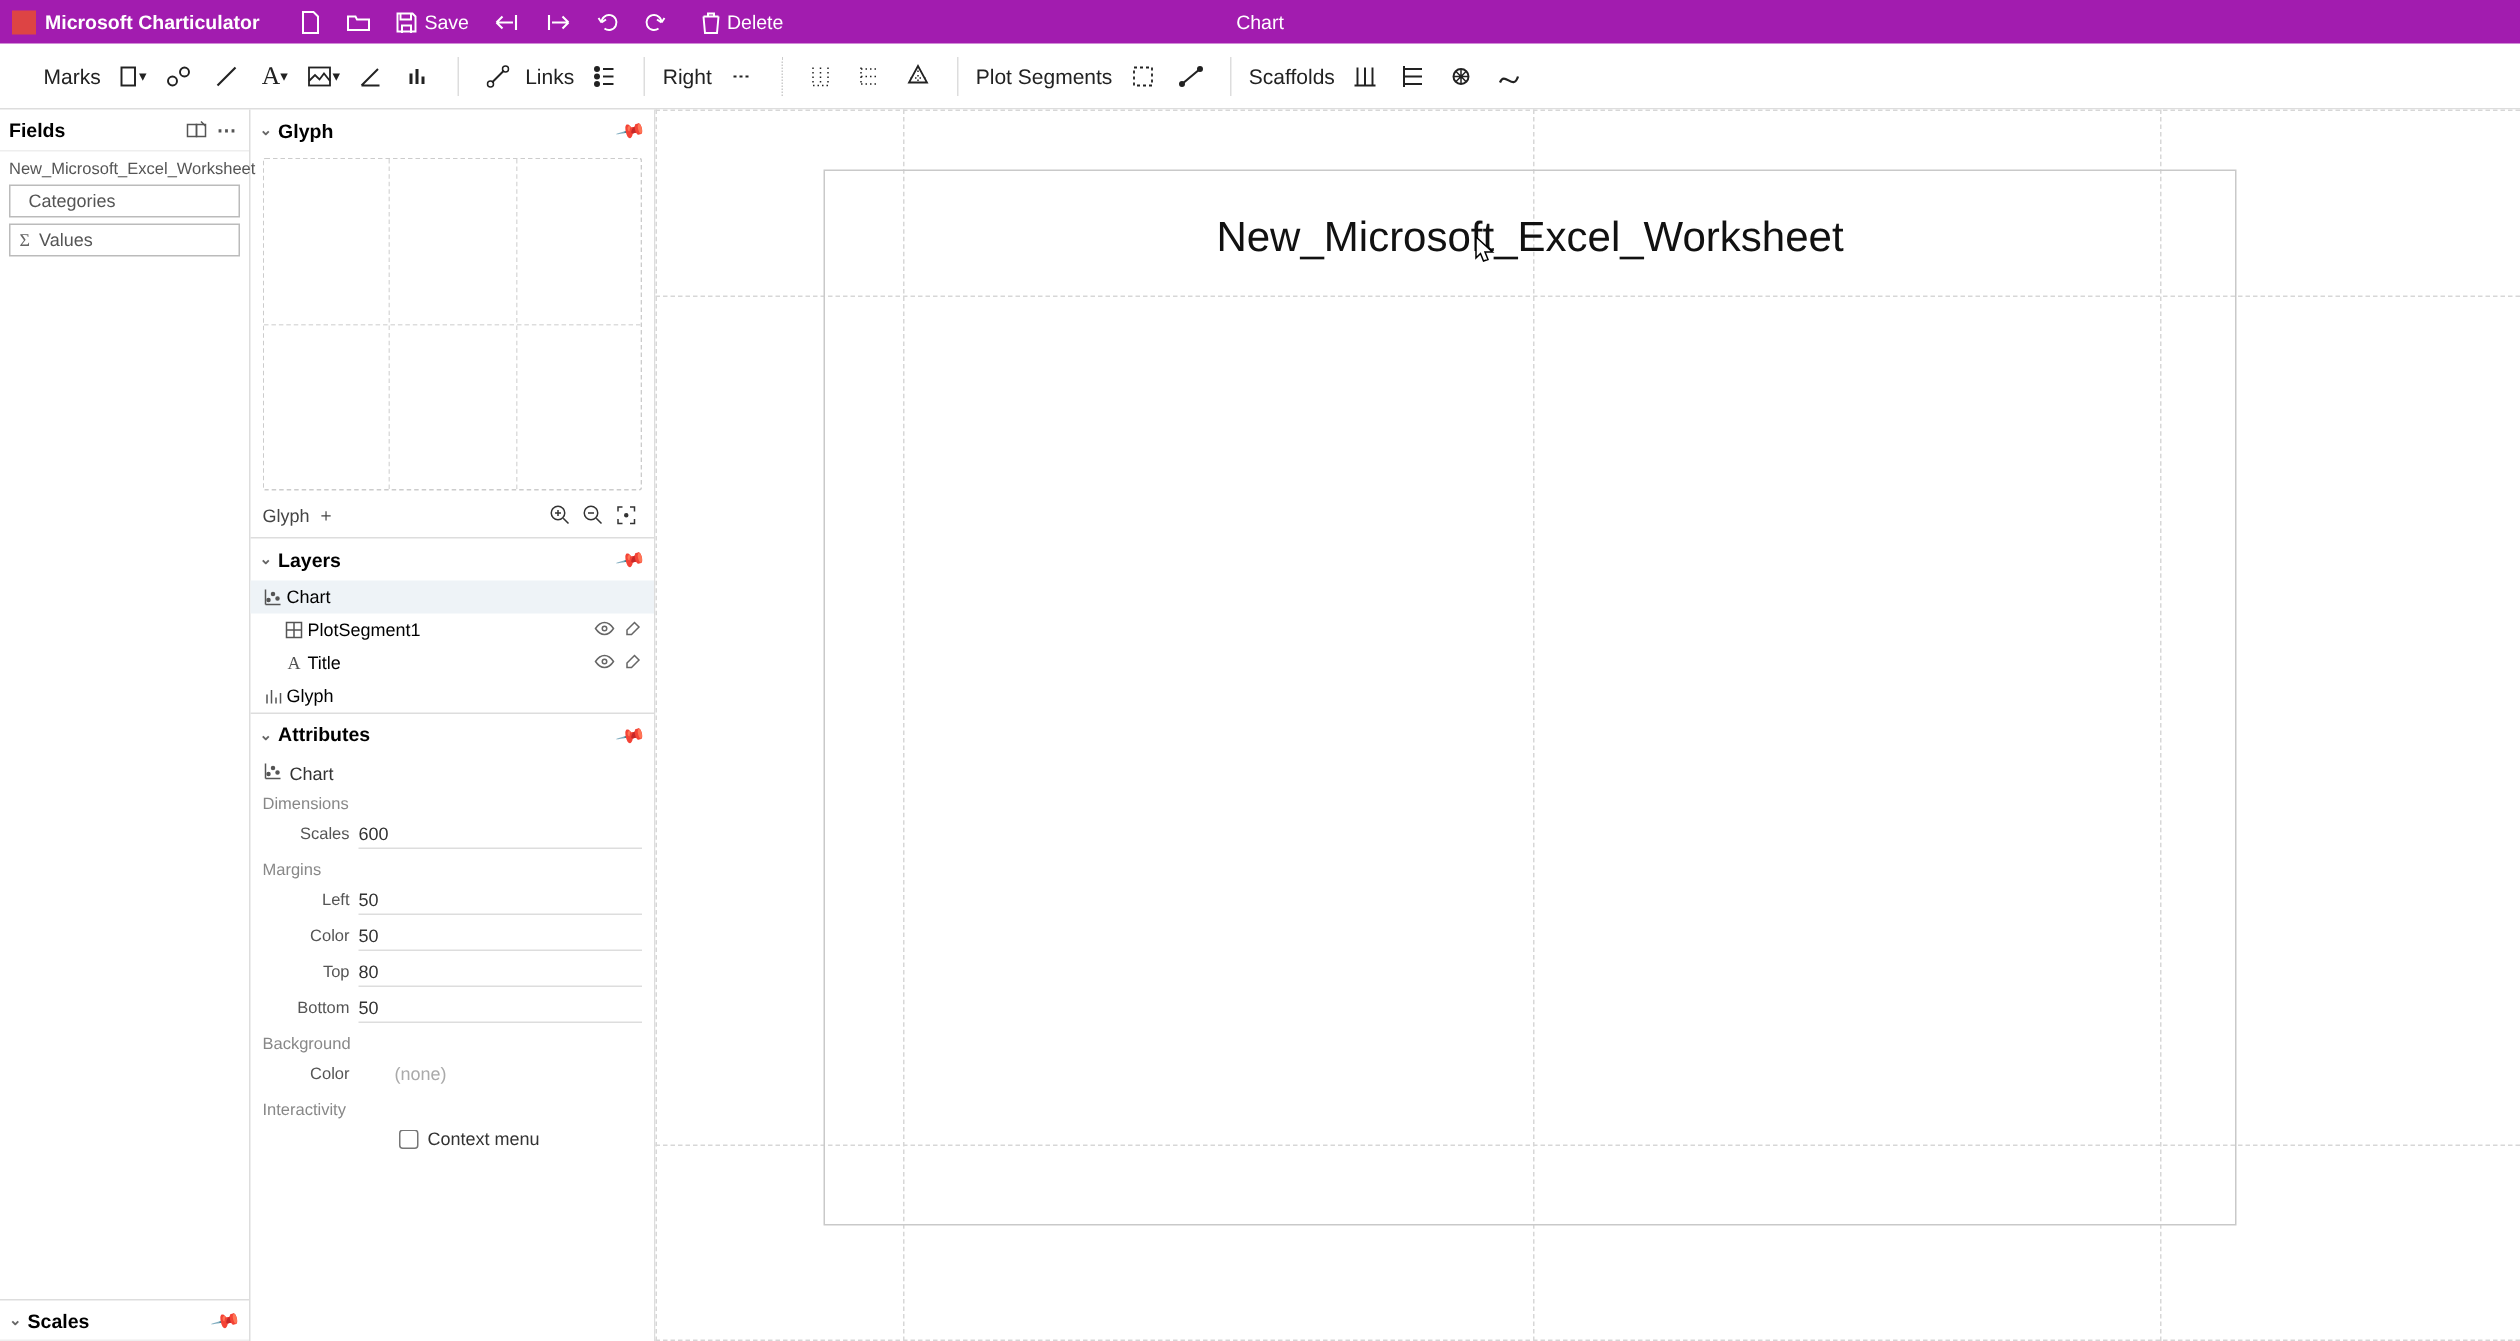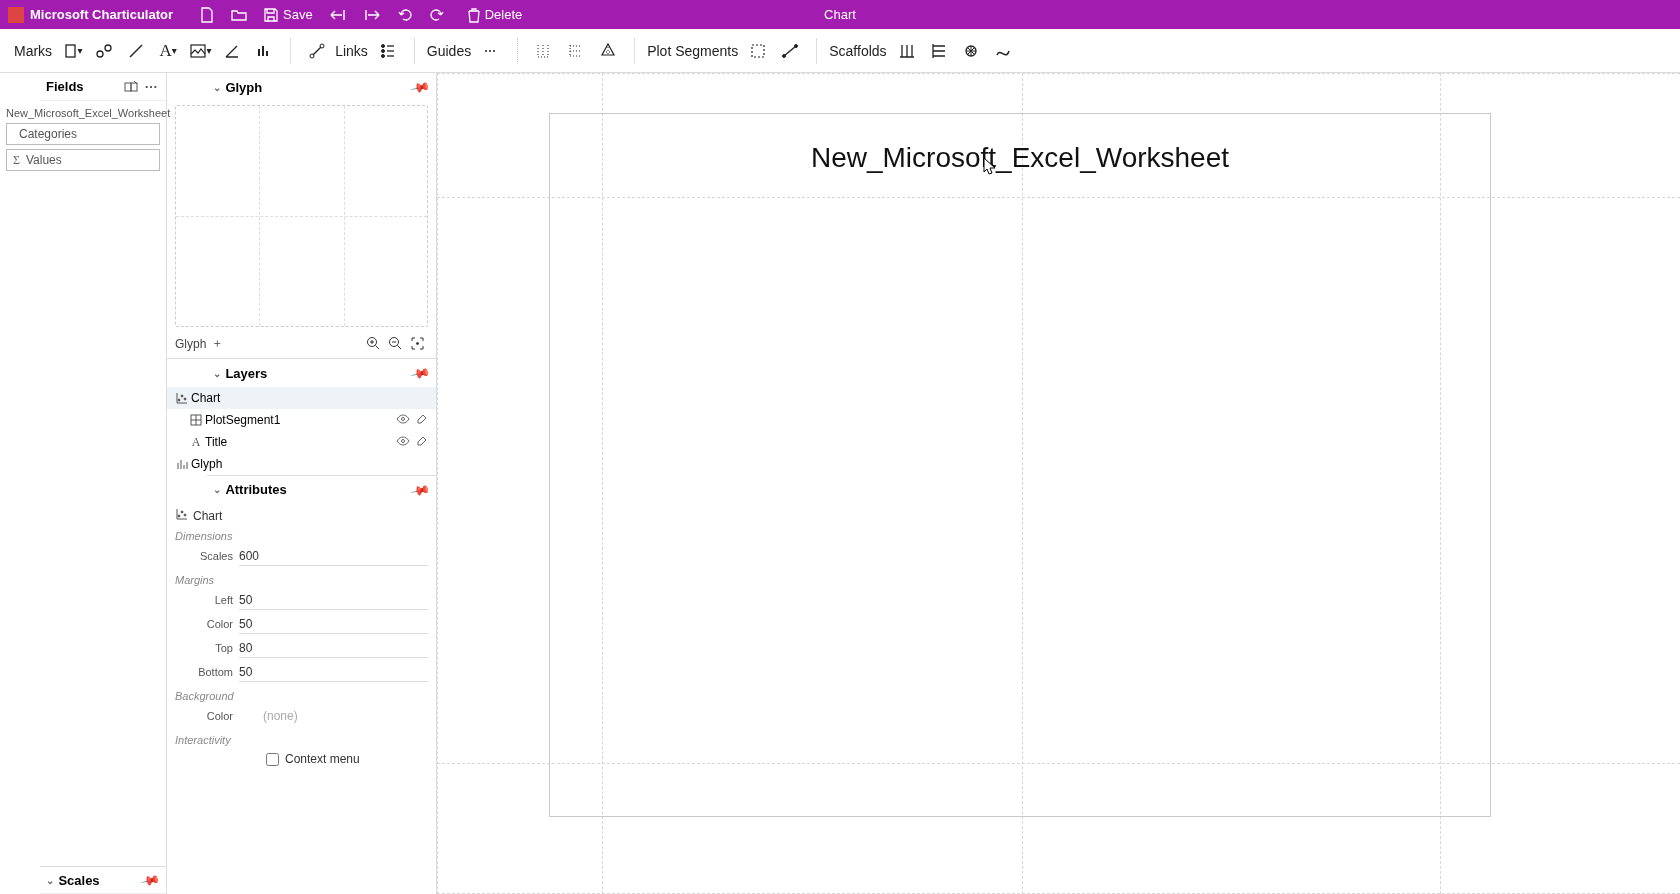--- a/index.html
+++ b/index.html
@@ -28,21 +28,21 @@
 .titlebar .tb-btn svg { stroke:#fff; fill:none; }
 .titlebar .center-title {
   position: absolute; left: 50%; transform: translateX(-50%);
 }
 
 
 .toolbar {
   height: 44px;
   border-bottom: 1px solid #ddd;
   display: flex; align-items: center;
-  padding: 0 6px;
+  padding: 0 21px;
   font-size: 14px; color:#222;
 }
 .toolbar .tgroup { display: flex; align-items: center; gap: 4px; padding: 0 8px; }
 .toolbar .sep { width:1px; height:26px; background:#ddd; margin:0 4px; }
 .toolbar .t-btn { width:28px; height:28px; display:flex; align-items:center; justify-content:center; cursor:pointer; }
 .toolbar .t-label { font-size:14px; margin-right:2px; }
 .toolbar svg { stroke:#222; fill:none; }
 
 
 .workspace {
@@ -53,21 +53,20 @@
 
 .left-pane {
   width: 167px;
   border-right: 1px solid #ddd;
   display: flex; flex-direction: column;
 }
 .panel-header {
   height: 28px; display:flex; align-items:center;
   padding: 0 6px; font-size:13px; font-weight:600;
   border-bottom:1px solid #eee;
-  margin-left:40px;
 }
 .panel-header .chev { margin-right:4px; font-size:10px; color:#666; }
 .panel-header .spacer { flex:1; }
 .panel-header .hicon { width:18px; height:18px; display:flex; align-items:center; justify-content:center; cursor:pointer; margin-left:2px; font-size:13px; color:#555; }
 .fields-body { padding: 4px 6px; font-size:12px; color:#555; }
 .fields-body .ds-name { font-size:11px; margin: 2px 0 4px 0; }
 .field-pill {
   border:1px solid #bbb; height:22px;
   display:flex; align-items:center; padding:0 6px;
   font-size:12px; margin-bottom:4px; cursor:grab;
@@ -113,21 +112,21 @@
   padding: 0 6px; cursor:pointer;
 }
 .layer-row.selected { background:#eef3f7; }
 .layer-row .indent1 { width:14px; }
 .layer-row .licon { width:18px; display:inline-flex; justify-content:center; color:#555; }
 .layer-row .lname { flex:1; }
 .layer-row .row-ic { width:18px; text-align:center; color:#666; }
 
 .attr-body { padding: 4px 8px 12px 8px; font-size:12px; color:#333; overflow:auto; }
 .attr-body .attr-chart { display:flex; align-items:center; gap:4px; margin-bottom:6px; }
-.attr-section-title { color:#888; font-size:11px; margin:6px 0 2px 0;font-style:italic; }
+.attr-section-title { color:#888; font-size:11px; margin:6px 0 2px 0; }
 .attr-row { display:flex; align-items:center; height:24px; }
 .attr-row .alabel { width:64px; text-align:right; padding-right:6px; color:#555; font-size:11px; }
 .attr-row .avalue {
   flex:1; border-bottom:1px solid #ddd; height:20px;
   display:flex; align-items:center; font-size:12px;
 }
 .attr-row .avalue.dim { color:#aaa; }
 .attr-check { display:flex; align-items:center; gap:6px; margin-left:70px; height:22px;padding-left:21px; }
 .attr-check input { width:13px; height:13px; }
 
@@ -270,21 +269,21 @@
           <path d="M8 4h7" stroke-width="1.3"></path>
           <circle cx="4" cy="9" r="1.5" fill="#222"></circle>
           <path d="M8 9h7" stroke-width="1.3"></path>
           <circle cx="4" cy="14" r="1.5" fill="#222"></circle>
           <path d="M8 14h7" stroke-width="1.3"></path>
         </svg>
       </div>
   </div>
   <div class="sep"></div>
   <div class="tgroup">
-    <span class="t-label">Guides</span>
+    <span class="t-label">Right</span>
     <div class="t-btn">
         <svg width="16" height="10" viewBox="0 0 16 10">
           <path d="M2 5h12" stroke-dasharray="2 2" stroke-width="1.4"></path>
         </svg>
       </div>
   </div>
   <div class="sep" style="border-left:1px dotted #ccc;background:none;"></div>
   <div class="tgroup">
     <div class="t-btn">
         <svg width="18" height="18" viewBox="0 0 18 18">

